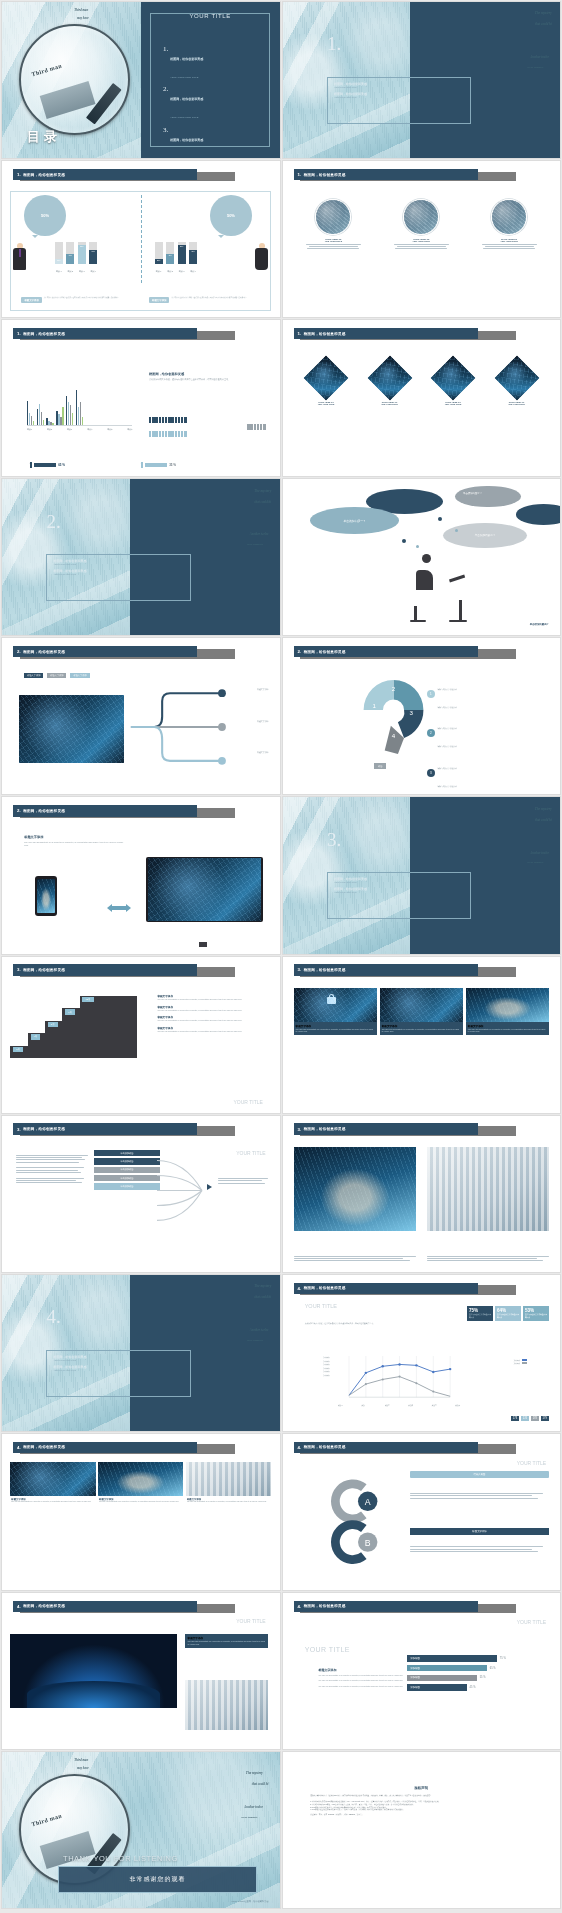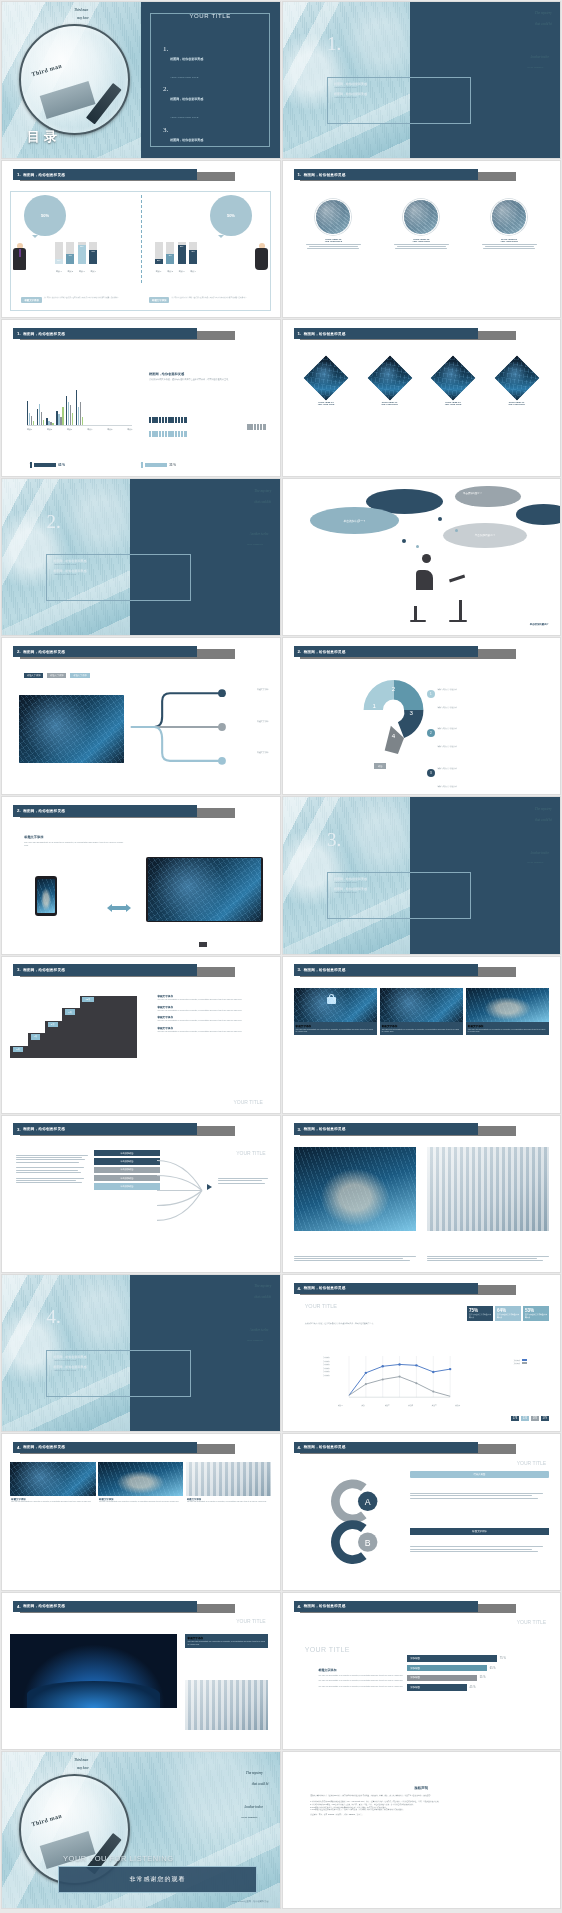--- a/index.html
+++ b/index.html
@@ -1084,21 +1084,21 @@
       <div class="newsword" style="font-size:6px;left:10%;top:38%">Third man</div>
       <div class="col"></div>
     </div>
     <div class="maghandle"></div>
     <div class="newsline" style="left:26%;top:4%;font-size:3.2px">Third man</div>
     <div class="newsline" style="left:27%;top:9%;font-size:3px">may have</div>
     <div class="newsline" style="right:6%;top:12%;font-size:3.4px">The mystery</div>
     <div class="newsline" style="right:4%;top:19%;font-size:3.2px">that could hi</div>
     <div class="newsline" style="right:6%;top:34%;font-size:3px">Another twelve</div>
     <div class="newsline" style="right:8%;top:41%;font-size:2.8px">fever suspects</div>
-    <div style="position:absolute;left:22%;bottom:29%;color:#d7e3e9;font-size:7.5px;letter-spacing:.5px;text-shadow:0 1px 2px rgba(0,0,0,.3)">YOUR YOU FOR LISTENING</div>
+    <div style="position:absolute;left:22%;bottom:29%;color:#d7e3e9;font-size:7.5px;letter-spacing:.5px;text-shadow:0 1px 2px rgba(0,0,0,.3)">THANK YOU FOR LISTENING</div>
     <div style="position:absolute;left:20%;bottom:10%;right:8%;height:17%;background:rgba(46,78,102,.93);border:.7px solid #9ec2d2;display:flex;align-items:center;justify-content:center;color:#fff;font-size:6px;letter-spacing:1px">非常感谢您的观看</div>
     <div style="position:absolute;right:4%;bottom:3%;color:#6a8a99;font-size:2.2px">
       <span>YOUR TITLE</span>
       <span>框图网，给你创意和灵感</span>
     </div>
   </div>
 
   <div class="slide">
     <div style="position:absolute;left:10%;top:22%;right:10%">
       <div style="text-align:center;color:#2f4d63;font-size:3.4px;font-weight:bold;margin-bottom:4px">版权声明</div>

